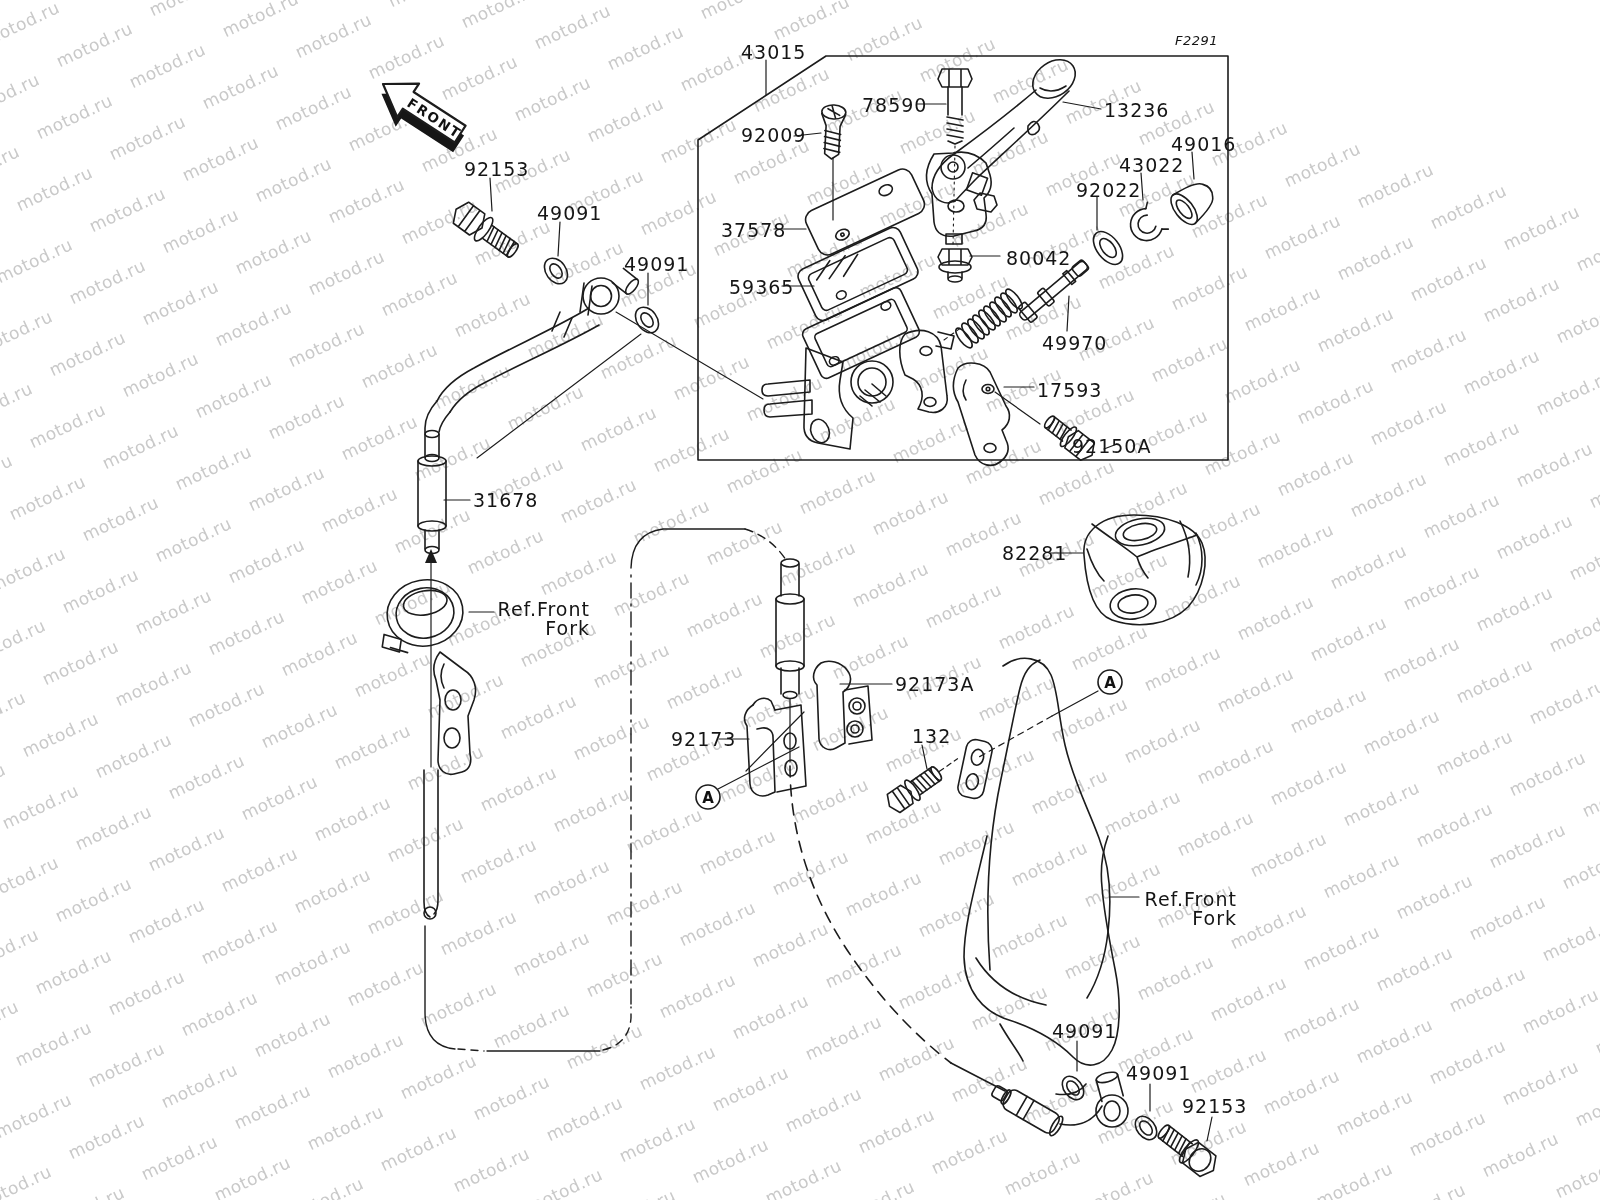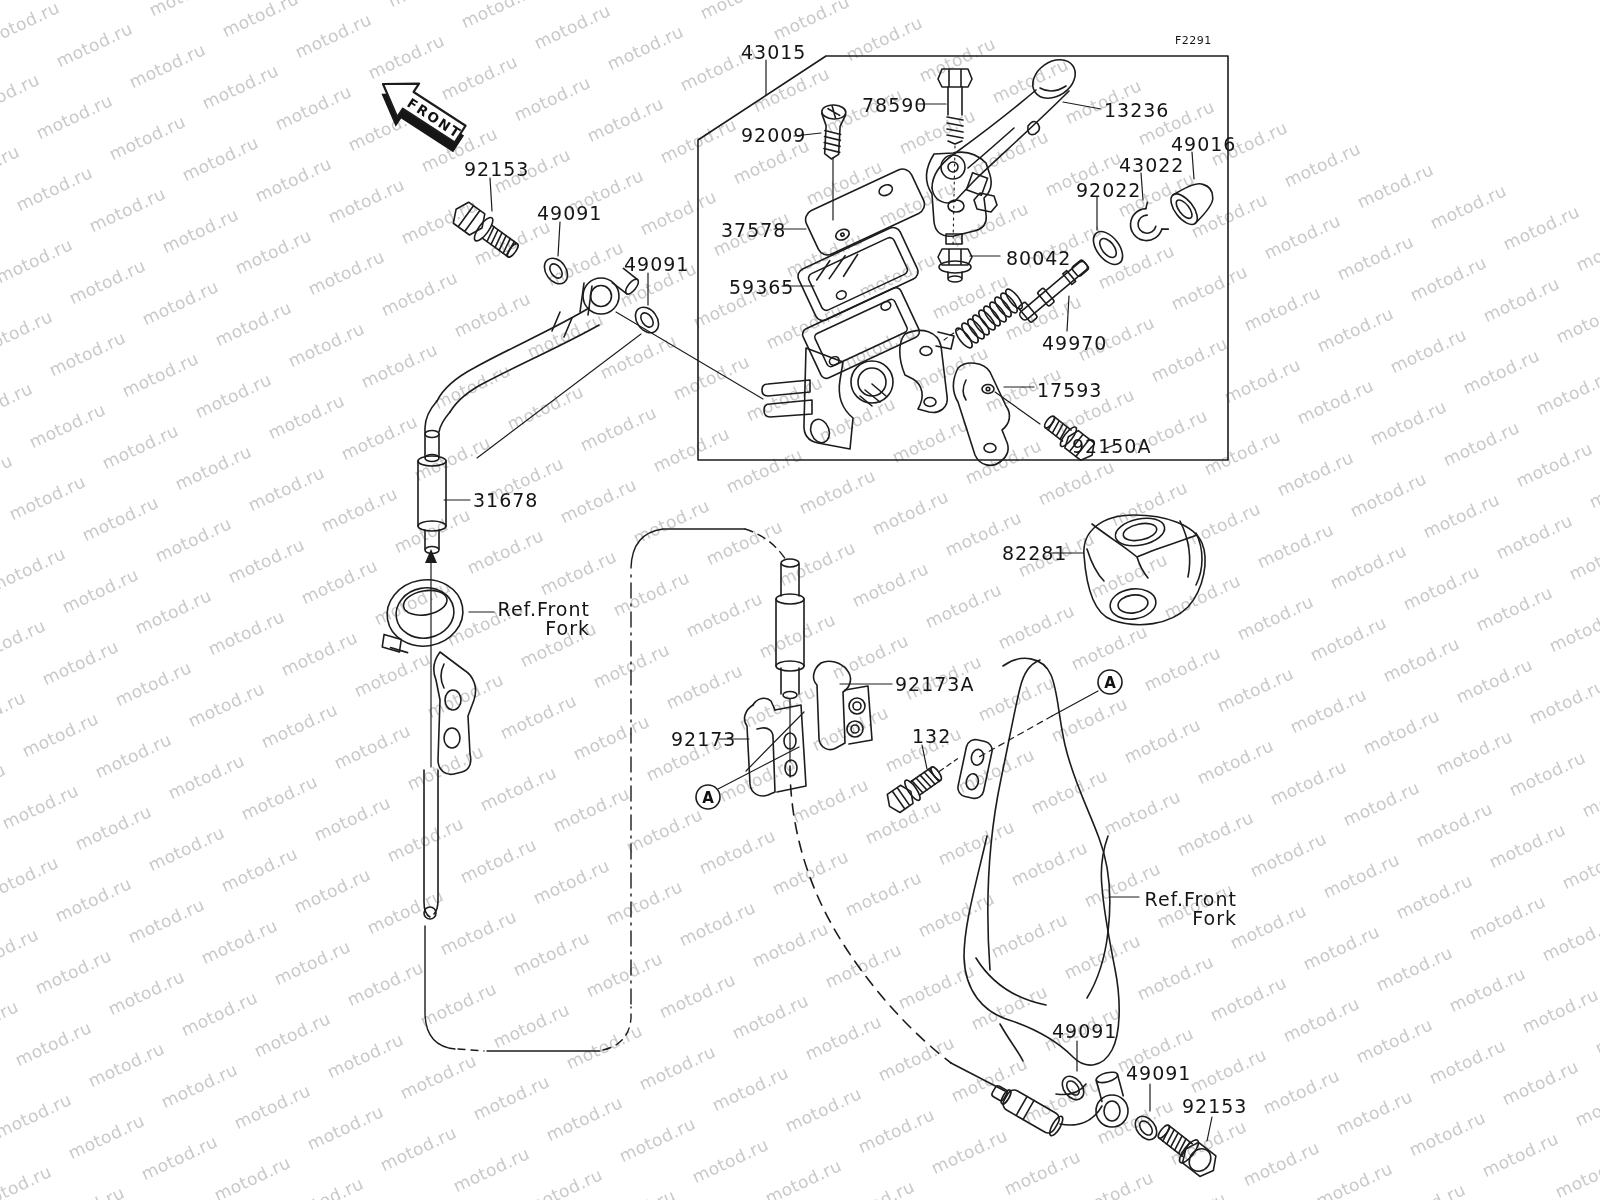--- a/index.html
+++ b/index.html
@@ -4,21 +4,21 @@
 <style>
   html,body{margin:0;padding:0;background:#fff;}
   .canvas{position:relative;width:1600px;height:1200px;background:#ffffff;overflow:hidden;
           font-family:"DejaVu Sans",sans-serif;}
   .watermarks{position:absolute;inset:0;z-index:1;}
   .wm{position:absolute;font-size:17px;color:#c9c9c9;white-space:nowrap;
       transform:rotate(-25deg);transform-origin:0 0;letter-spacing:.5px;user-select:none;}
   svg.art{position:absolute;inset:0;z-index:2;}
   .plabel{position:absolute;z-index:3;font-size:19px;color:#151515;letter-spacing:1px;
           white-space:pre-line;line-height:19px;}
-  .plabel.small{font-size:11px;letter-spacing:.5px;}
+  .plabel.small{font-size:13px;letter-spacing:.5px;font-style:italic;}
   .plabel.ref{width:96px;text-align:right;line-height:19px;}
 </style>
 </head>
 <body>
 
 <div class="canvas">
 
   <div class="watermarks">
       <span class="wm" style="left: -20px; top: 32px;">motod.ru</span>
       <span class="wm" style="left: -40px; top: 104px;">motod.ru</span>

